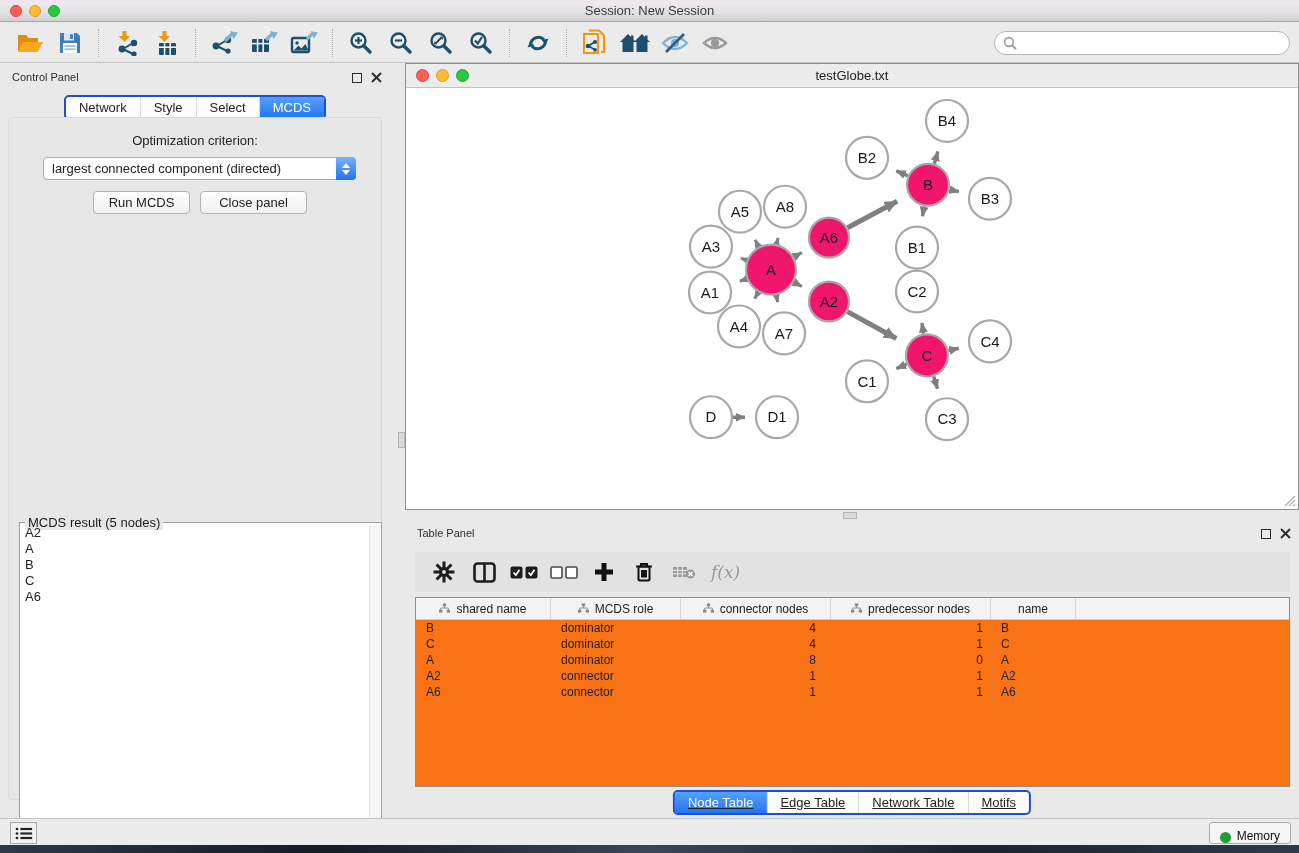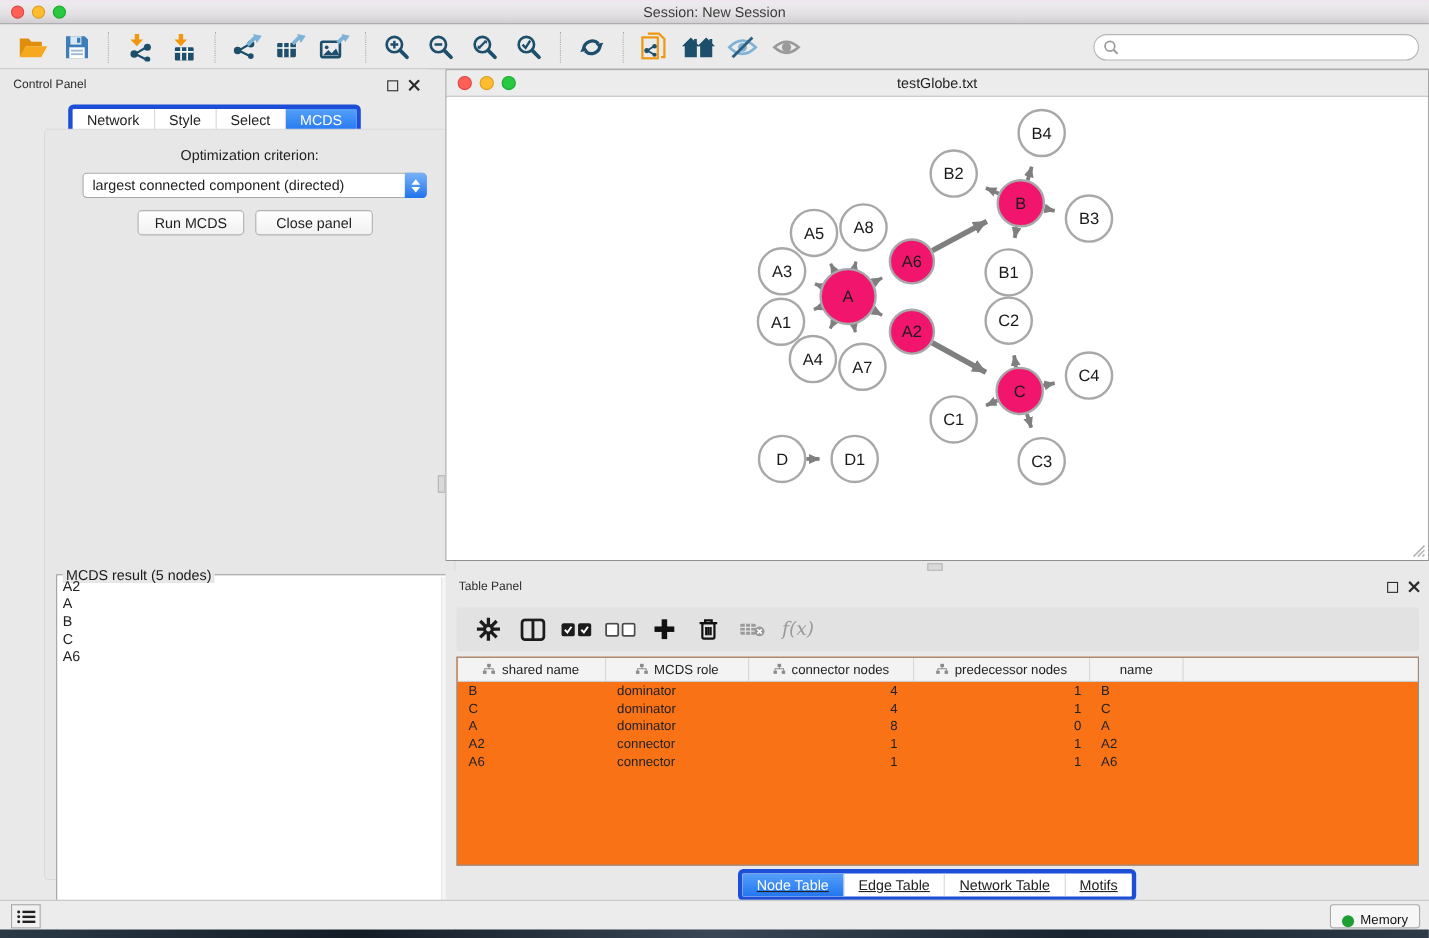--- a/index.html
+++ b/index.html
@@ -24,27 +24,27 @@
   .tb-sep { width:1px; height:28px; margin:0 8px; border-left:1px dotted #ababab; }
   .search-box { position:absolute; right:9px; top:8px; width:296px; height:24px; background:#fff;
     border:1px solid #b6b6b6; border-radius:12px; display:flex; align-items:center; padding-left:8px; }
   .search-box input { border:none; outline:none; flex:1; font-size:13px; background:transparent; font-family:"Liberation Sans",sans-serif; }
 
   
   .control-panel { position:absolute; left:0; top:63px; width:390px; height:755px; background:#e9e9e9; }
   .panel-header { position:relative; height:28px; }
   .panel-header .panel-title { position:absolute; left:12px; top:8px; font-size:11px; color:#2e2e2e; }
   .panel-btns { position:absolute; right:8px; top:9px; display:flex; gap:9px; align-items:center; }
-  .seg { display:flex; border:4px solid #1d4ed8; border-radius:5px; overflow:hidden; background:#fff; width:max-content; }
+  .seg { display:flex; border:2px solid #1d4ed8; border-radius:5px; overflow:hidden; background:#fff; width:max-content; }
   .seg-item { padding:3px 13px; font-size:13px; color:#222; border-left:1px solid #d8d8d8; cursor:default; white-space:nowrap; }
   .seg-item:first-child { border-left:none; }
   .seg-item.active { background:linear-gradient(#55a0f8,#2276f0); color:#fff; }
   .cp-tabs-wrap { position:absolute; left:0; top:32px; width:390px; display:flex; justify-content:center; }
   .cp-content { position:absolute; left:8px; top:54px; width:374px; height:683px; background:#e7e7e7;
-    border:1px solid #dadada; border-radius:4px;margin-left:32px; }
+    border:1px solid #dadada; border-radius:4px; }
   .opt-label { position:absolute; left:0; top:15px; width:100%; text-align:center; font-size:13px; }
   .dropdown { position:absolute; left:34px; top:39px; width:313px; height:23px; background:#fff;
     border:1px solid #ababab; border-radius:4px; display:flex; align-items:center; }
   .dropdown .dd-text { flex:1; padding-left:8px; font-size:13px; white-space:nowrap; overflow:hidden; }
   .dd-stepper { width:20px; height:23px; margin:-1px -1px -1px 0; border-radius:0 4px 4px 0;
     background:linear-gradient(#79b3f9,#2173ee); display:flex; flex-direction:column; align-items:center; justify-content:center; gap:2px; }
   .tri-up { width:0; height:0; border-left:4px solid transparent; border-right:4px solid transparent; border-bottom:5px solid #fff; }
   .tri-down { width:0; height:0; border-left:4px solid transparent; border-right:4px solid transparent; border-top:5px solid #fff; }
   .cp-btn { position:absolute; top:73px; height:23px; background:linear-gradient(#ffffff,#f1f1f1);
     border:1px solid #b3b3b3; border-radius:4px; font-size:13px; font-family:"Liberation Sans",sans-serif; color:#222; }

